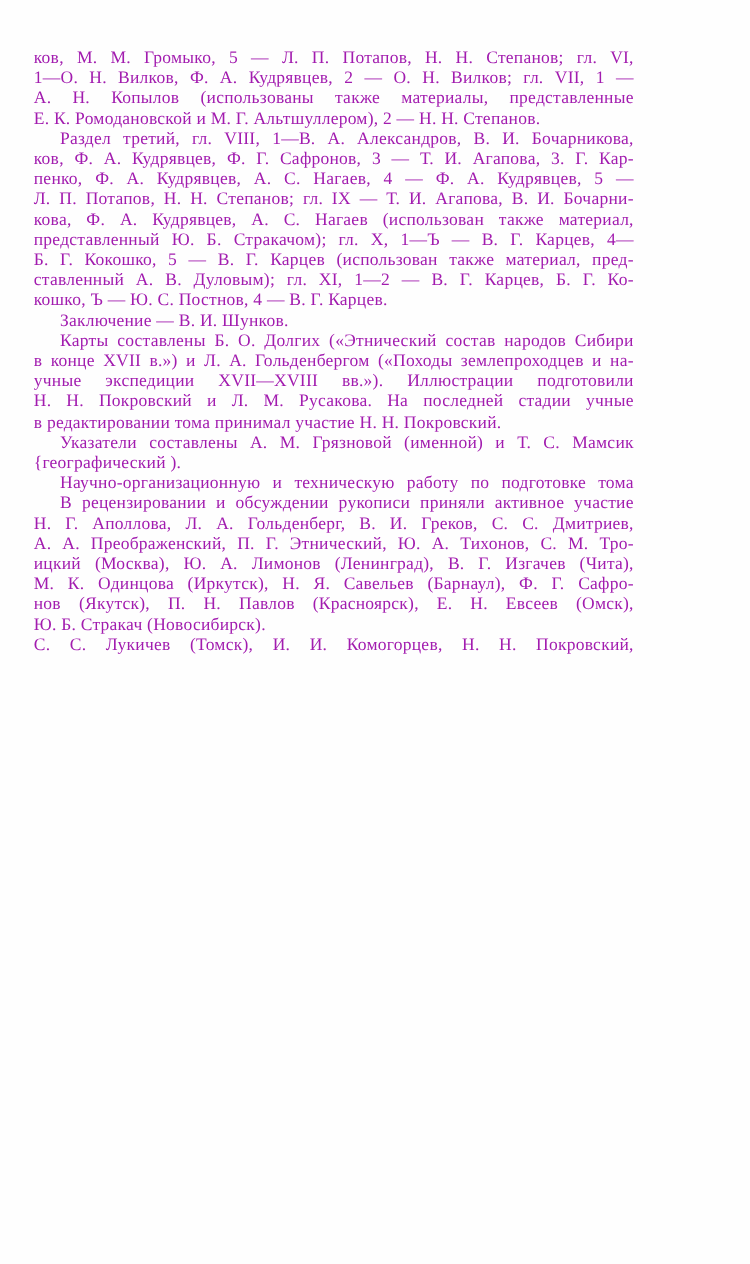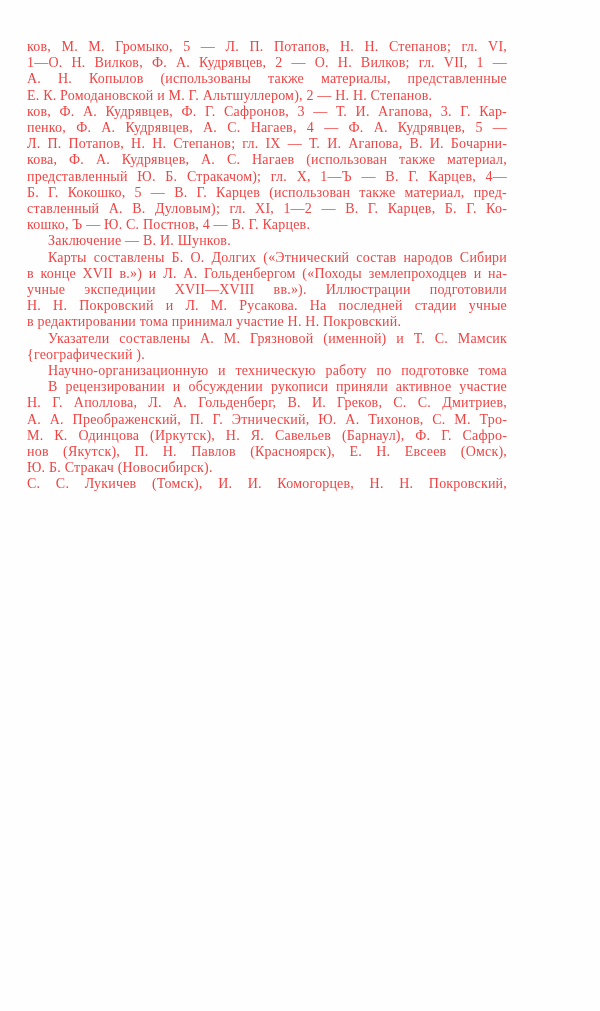--- a/index.html
+++ b/index.html
@@ -14,21 +14,21 @@
     background: #fefefe;
     overflow: hidden;
   }
   .text-block {
     box-sizing: border-box;
     width: 532px;
     padding: 39px 25px 0 27px;
     font-family: "Liberation Serif", "DejaVu Serif", serif;
     font-size: 14px;
     line-height: 16.2px;
-    color: #ef4444;
+    color: #a21caf;
     letter-spacing: 0.2px;
   }
   .line {
     text-align: justify;
     text-align-last: justify;
   }
   .line.end {
     text-align: center;
     text-align-last: left;
   }
@@ -38,38 +38,40 @@
 </style>
 </head>
 <body>
 
 <div class="page">
   <div class="text-block" id="text-block">
       <div class="line">ков, М. М. Громыко, 5 — Л. П. Потапов, Н. Н. Степанов; гл. VI,</div>
       <div class="line">1—О. Н. Вилков, Ф. А. Кудрявцев, 2 — О. Н. Вилков; гл. VII, 1 —</div>
       <div class="line">А. Н. Копылов (использованы также материалы, представленные</div>
       <div class="line end">Е. К. Ромодановской и М. Г. Альтшуллером), 2 — Н. Н. Степанов.</div>
+      <div class="line ind">Раздел третий, гл. VIII, 1—В. А. Александров, В. И. Бочарникова,</div>
       <div class="line">ков, Ф. А. Кудрявцев, Ф. Г. Сафронов, 3 — Т. И. Агапова, 3. Г. Кар-</div>
       <div class="line">пенко, Ф. А. Кудрявцев, А. С. Нагаев, 4 — Ф. А. Кудрявцев, 5 —</div>
       <div class="line">Л. П. Потапов, Н. Н. Степанов; гл. IX — Т. И. Агапова, В. И. Бочарни-</div>
       <div class="line">кова, Ф. А. Кудрявцев, А. С. Нагаев (использован также материал,</div>
       <div class="line">представленный Ю. Б. Стракачом); гл. X, 1—Ъ — В. Г. Карцев, 4—</div>
       <div class="line">Б. Г. Кокошко, 5 — В. Г. Карцев (использован также материал, пред-</div>
       <div class="line">ставленный А. В. Дуловым); гл. XI, 1—2 — В. Г. Карцев, Б. Г. Ко-</div>
       <div class="line end">кошко, Ъ — Ю. С. Постнов, 4 — В. Г. Карцев.</div>
       <div class="line ind end">Заключение — В. И. Шунков.</div>
       <div class="line ind">Карты составлены Б. О. Долгих («Этнический состав народов Сибири</div>
       <div class="line">в конце XVII в.») и Л. А. Гольденбергом («Походы землепроходцев и на-</div>
       <div class="line">учные экспедиции XVII—XVIII вв.»). Иллюстрации подготовили</div>
       <div class="line">Н. Н. Покровский и Л. М. Русакова. На последней стадии учные</div>
       <div class="line end">в редактировании тома принимал участие Н. Н. Покровский.</div>
       <div class="line ind">Указатели составлены А. М. Грязновой (именной) и Т. С. Мамсик</div>
       <div class="line end">{географический ).</div>
       <div class="line ind">Научно-организационную и техническую работу по подготовке тома</div>
       <div class="line ind">В рецензировании и обсуждении рукописи приняли активное участие</div>
       <div class="line">Н. Г. Аполлова, Л. А. Гольденберг, В. И. Греков, С. С. Дмитриев,</div>
       <div class="line">А. А. Преображенский, П. Г. Этнический, Ю. А. Тихонов, С. М. Тро-</div>
+      <div class="line">ицкий (Москва), Ю. А. Лимонов (Ленинград), В. Г. Изгачев (Чита),</div>
       <div class="line">М. К. Одинцова (Иркутск), Н. Я. Савельев (Барнаул), Ф. Г. Сафро-</div>
       <div class="line">нов (Якутск), П. Н. Павлов (Красноярск), Е. Н. Евсеев (Омск),</div>
       <div class="line end">Ю. Б. Стракач (Новосибирск).</div>
       <div class="line">С. С. Лукичев (Томск), И. И. Комогорцев, Н. Н. Покровский,</div>
     </div>
 </div>
 
 </body></html>

